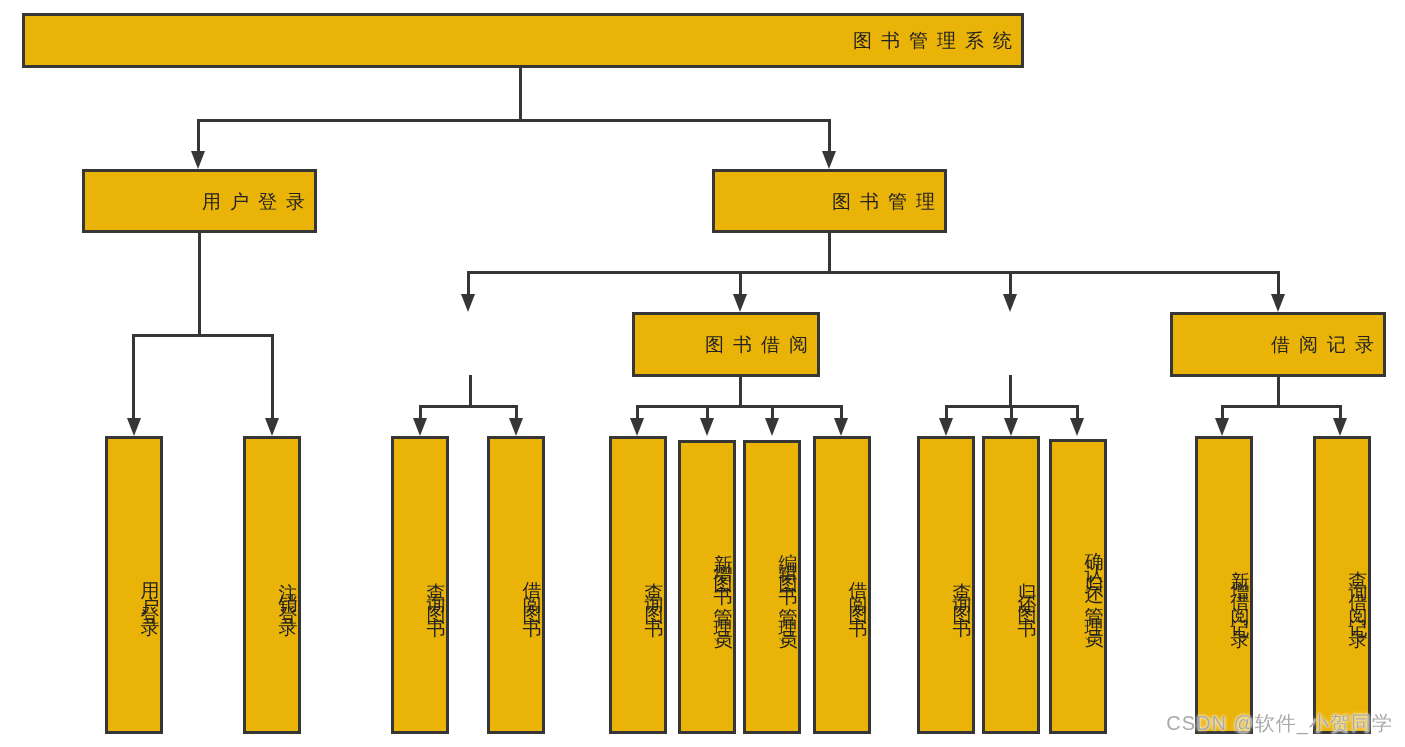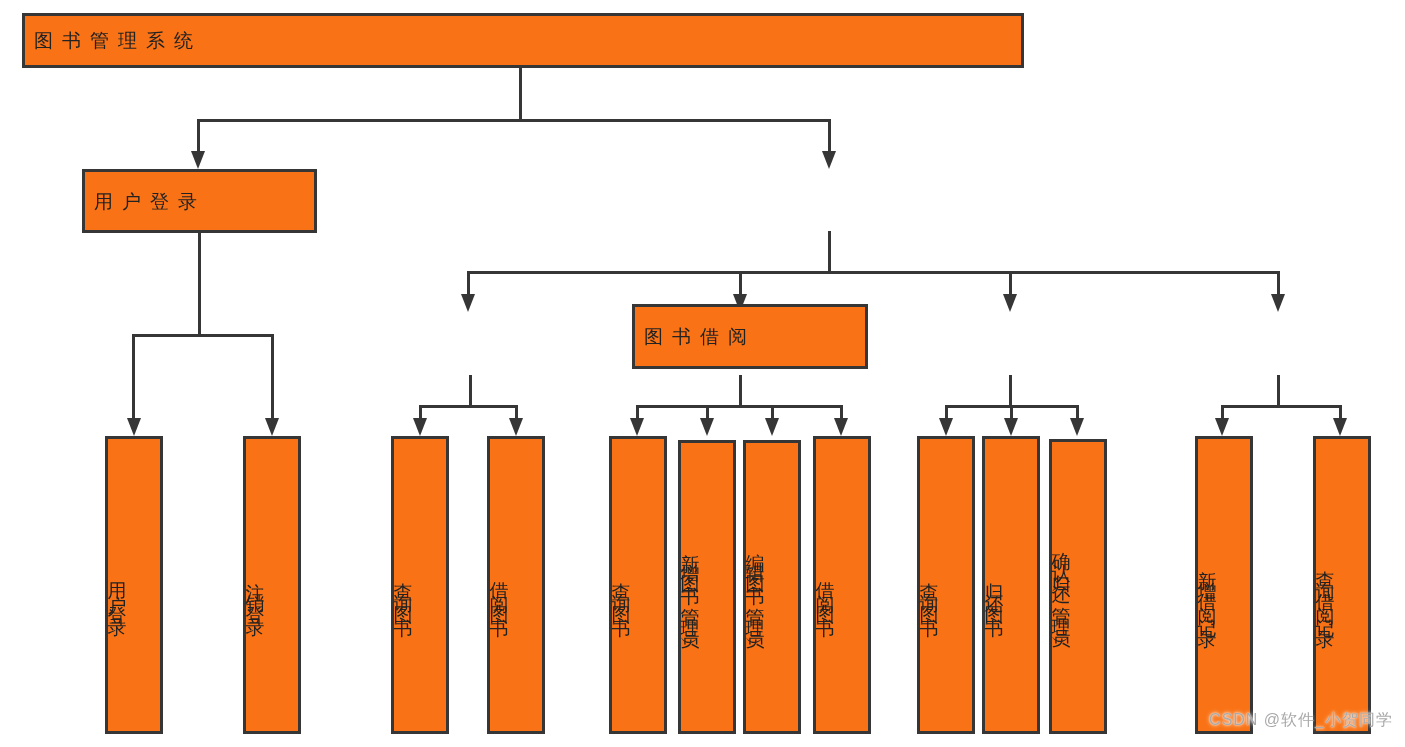--- a/index.html
+++ b/index.html
@@ -21,39 +21,39 @@
   .hl{position:absolute;height:3px;background:var(--line);}
   .vl{position:absolute;width:3px;background:var(--line);}
   
   .ar{position:absolute;width:0;height:0;
       border-left:7px solid transparent;
       border-right:7px solid transparent;
       border-top:18px solid var(--line);}
   
   .node{
     position:absolute;box-sizing:border-box;
-    background:#f97316;border:3px solid var(--line);
-    display:flex;align-items:center;justify-content:flex-start;
+    background:#eab308;border:3px solid var(--line);
+    display:flex;align-items:center;justify-content:flex-end;
   }
   .node .lbl{
     font-size:19px;line-height:1;
     letter-spacing:9px;padding-left:9px;
     white-space:nowrap;
   }
   .leaf .lbl{
     writing-mode:vertical-rl;
     text-orientation:mixed;
     letter-spacing:12px;
     padding-left:0;padding-top:12px;
     white-space:nowrap;
   }
   .leaf.t9 .lbl{letter-spacing:11px;padding-top:0;}
   .watermark{
     position:absolute;right:12px;top:710px;
-    font-size:16px;letter-spacing:1px;
+    font-size:20px;letter-spacing:1px;
     color:var(--wm);
     text-shadow:0 0 2px #ffffff,0 0 4px #ffffff;
     z-index:5;white-space:nowrap;
   }
 </style>
 </head>
 <body>
 
 <div class="canvas">
 
@@ -116,23 +116,29 @@
   <div class="ar" style="left:1215px;top:418px"></div>
   <div class="ar" style="left:1333px;top:418px"></div>
 
   <div class="node" style="left:22px;top:13px;width:1002px;height:55px">
     <span class="lbl">图书管理系统</span>
   </div>
 
   <div class="node" style="left:82px;top:169px;width:235px;height:64px">
     <span class="lbl">用户登录</span>
   </div>
+  <div class="node" style="left:712px;top:169px;width:235px;height:64px">
+    <span class="lbl">图书管理</span>
+  </div>
 
-  <div class="node" style="left:632px;top:304px;width:236px;height:65px">
+  <div class="node" style="left:632px;top:312px;width:188px;height:65px">
     <span class="lbl">图书借阅</span>
+  </div>
+  <div class="node" style="left:1170px;top:312px;width:216px;height:65px">
+    <span class="lbl">借阅记录</span>
   </div>
 
   <div class="node leaf" style="left:105px;top:436px;width:58px;height:298px">
     <span class="lbl">用户登录</span>
   </div>
   <div class="node leaf" style="left:243px;top:436px;width:58px;height:298px">
     <span class="lbl">注销登录</span>
   </div>
 
   <div class="node leaf" style="left:391px;top:436px;width:58px;height:298px">

